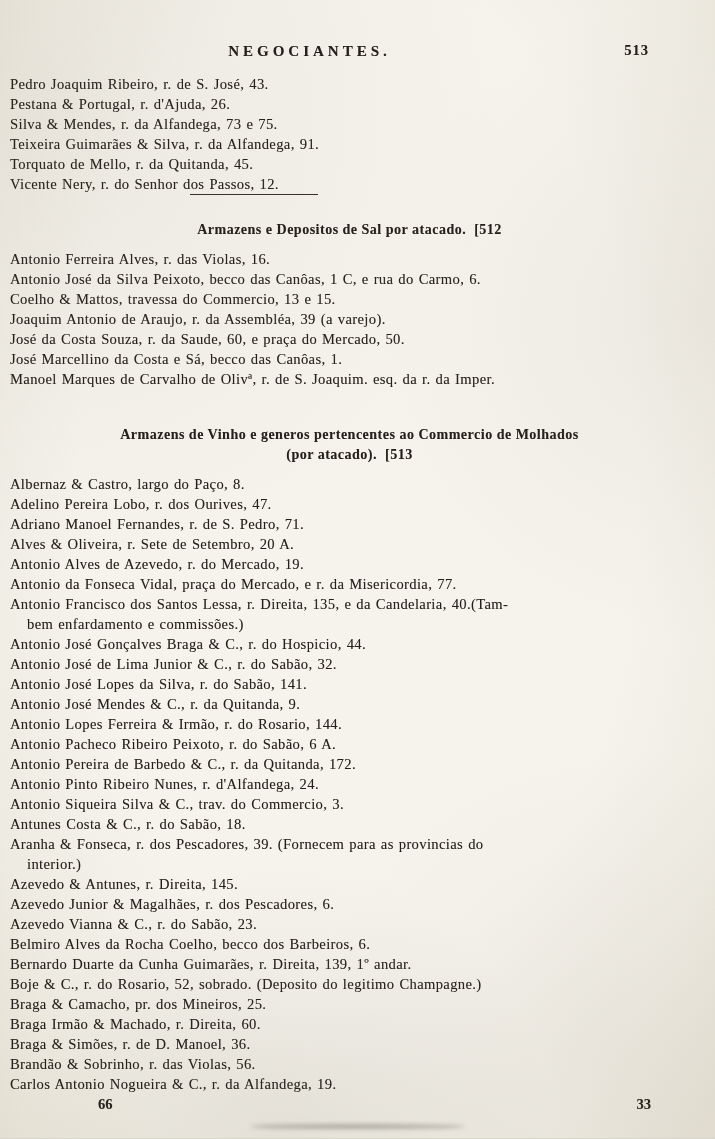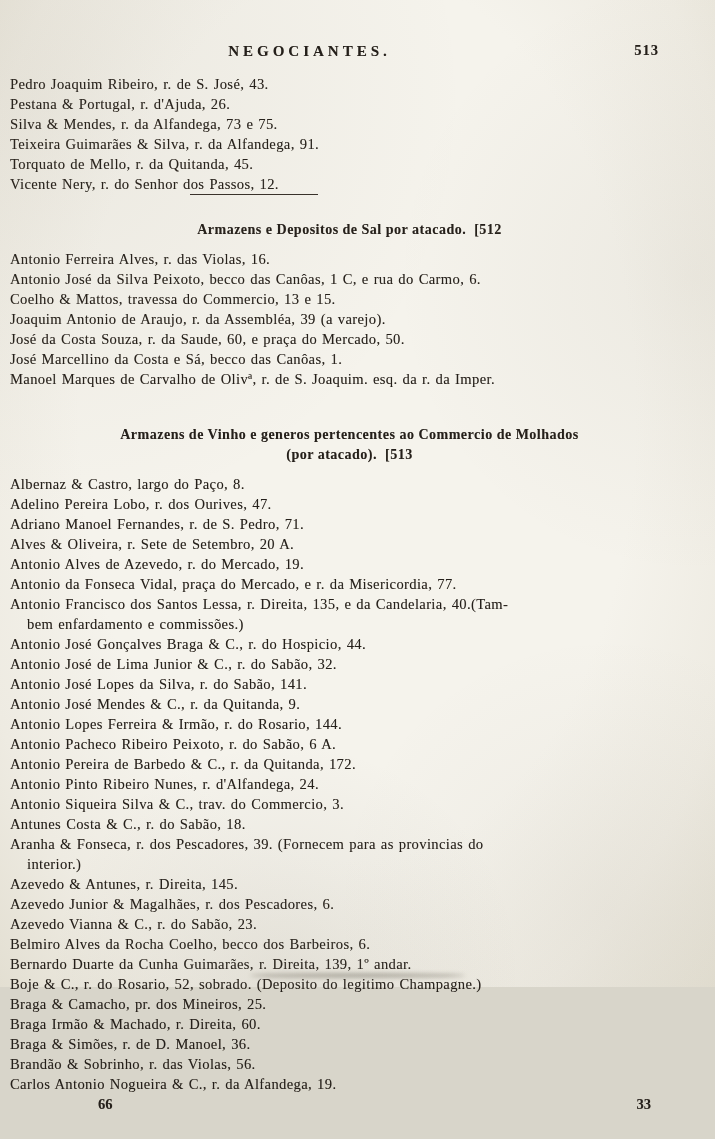--- a/index.html
+++ b/index.html
@@ -3,21 +3,21 @@
 <meta charset="utf-8">
 <style>
   html, body { margin: 0; padding: 0; }
   body {
     width: 715px; height: 1139px; overflow: hidden;
     background: #d8d5ca;
     font-family: "Liberation Serif", "DejaVu Serif", serif;
   }
   .page {
     position: relative;
-    width: 715px; height: 987px;
+    width: 715px; height: 1138px;
     box-sizing: border-box;
     padding: 42px 26px 8px 10px;
     color: #241f1a;
     background:
       radial-gradient(ellipse at 50% 42%, #f5f3ec 55%, #eeebe2 80%, #e3dfd2 100%);
     text-shadow: 0.2px 0.2px 0 rgba(50, 38, 25, 0.35);
   }
   .page::before {
     content: ""; position: absolute; inset: 0; pointer-events: none;
     background:
@@ -28,21 +28,21 @@
   }
   .header-row {
     position: relative; text-align: center;
     padding-right: 80px; margin-bottom: 14px;
     height: 18px;
   }
   .running-head {
     font-weight: bold; font-size: 15px; letter-spacing: 4px;
   }
   .page-number {
-    position: absolute; right: 30px; top: 0;
+    position: absolute; right: 40px; top: 0;
     font-weight: bold; font-size: 14.5px; letter-spacing: 1px;
   }
   .dir-section { display: block; }
   .sec-sal   { margin-top: 25px; }
   .sec-vinho { margin-top: 36px; }
   .section-heading {
     text-align: center; font-weight: bold;
     font-size: 14px; line-height: 20px;
     letter-spacing: 0.5px; margin: 0;
   }

